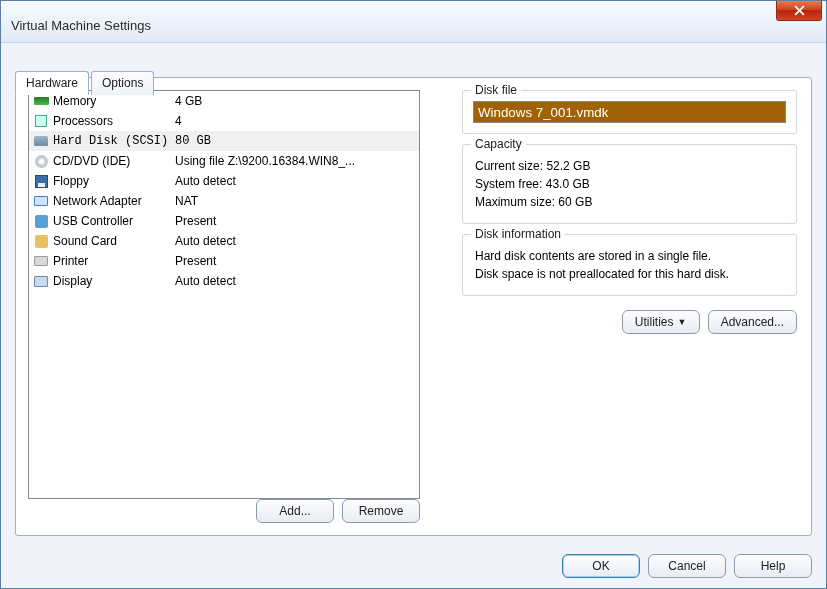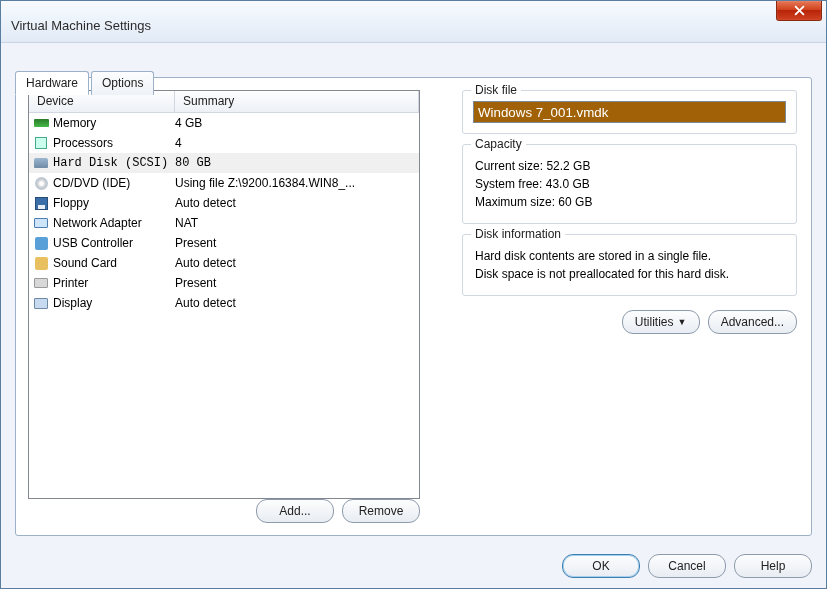--- a/index.html
+++ b/index.html
@@ -118,21 +118,21 @@
   .dt-row .dcell { width: 122px; white-space: nowrap; overflow: hidden; }
   .dt-row .scell { flex: 1; white-space: nowrap; overflow: hidden; text-overflow: ellipsis; padding-right:4px;}
   .left-btns {
     display: flex; justify-content: flex-end; gap: 8px;
   }
   .btn {
     min-width: 78px;
     height: 24px;
     padding: 0 12px;
     border: 1px solid #8e9bab;
-    border-radius: 11px;
+    border-radius: 6px;
     background: linear-gradient(#fdfdfe, #e8edf3);
     color: #222;
     display: inline-flex; align-items: center; justify-content: center;
     font-size: 12px;
   }
   .btn.default {
     border: 1px solid #3c7fb1;
     box-shadow: 0 0 0 1px #a5d0ec inset;
   }
   .right-pane {
@@ -204,24 +204,20 @@
   <div class="content">
     <div class="tabstrip">
       <div class="tab active">Hardware</div>
       <div class="tab">Options</div>
     </div>
 
     <div class="tab-body">
 
       <div class="left-pane">
         <div class="device-table">
-          <div class="dt-header">
-            <div class="col col-device">Device</div>
-            <div class="col col-summary">Summary</div>
-          </div>
           <div class="dt-body" id="dt-body">
               <div class="dt-row">
                 <span class="ico">
                   <span class="ic-mem"></span>
                 </span>
                 <span class="dcell">Memory</span>
                 <span class="scell">4 GB</span>
               </div>
               <div class="dt-row">
                 <span class="ico">

